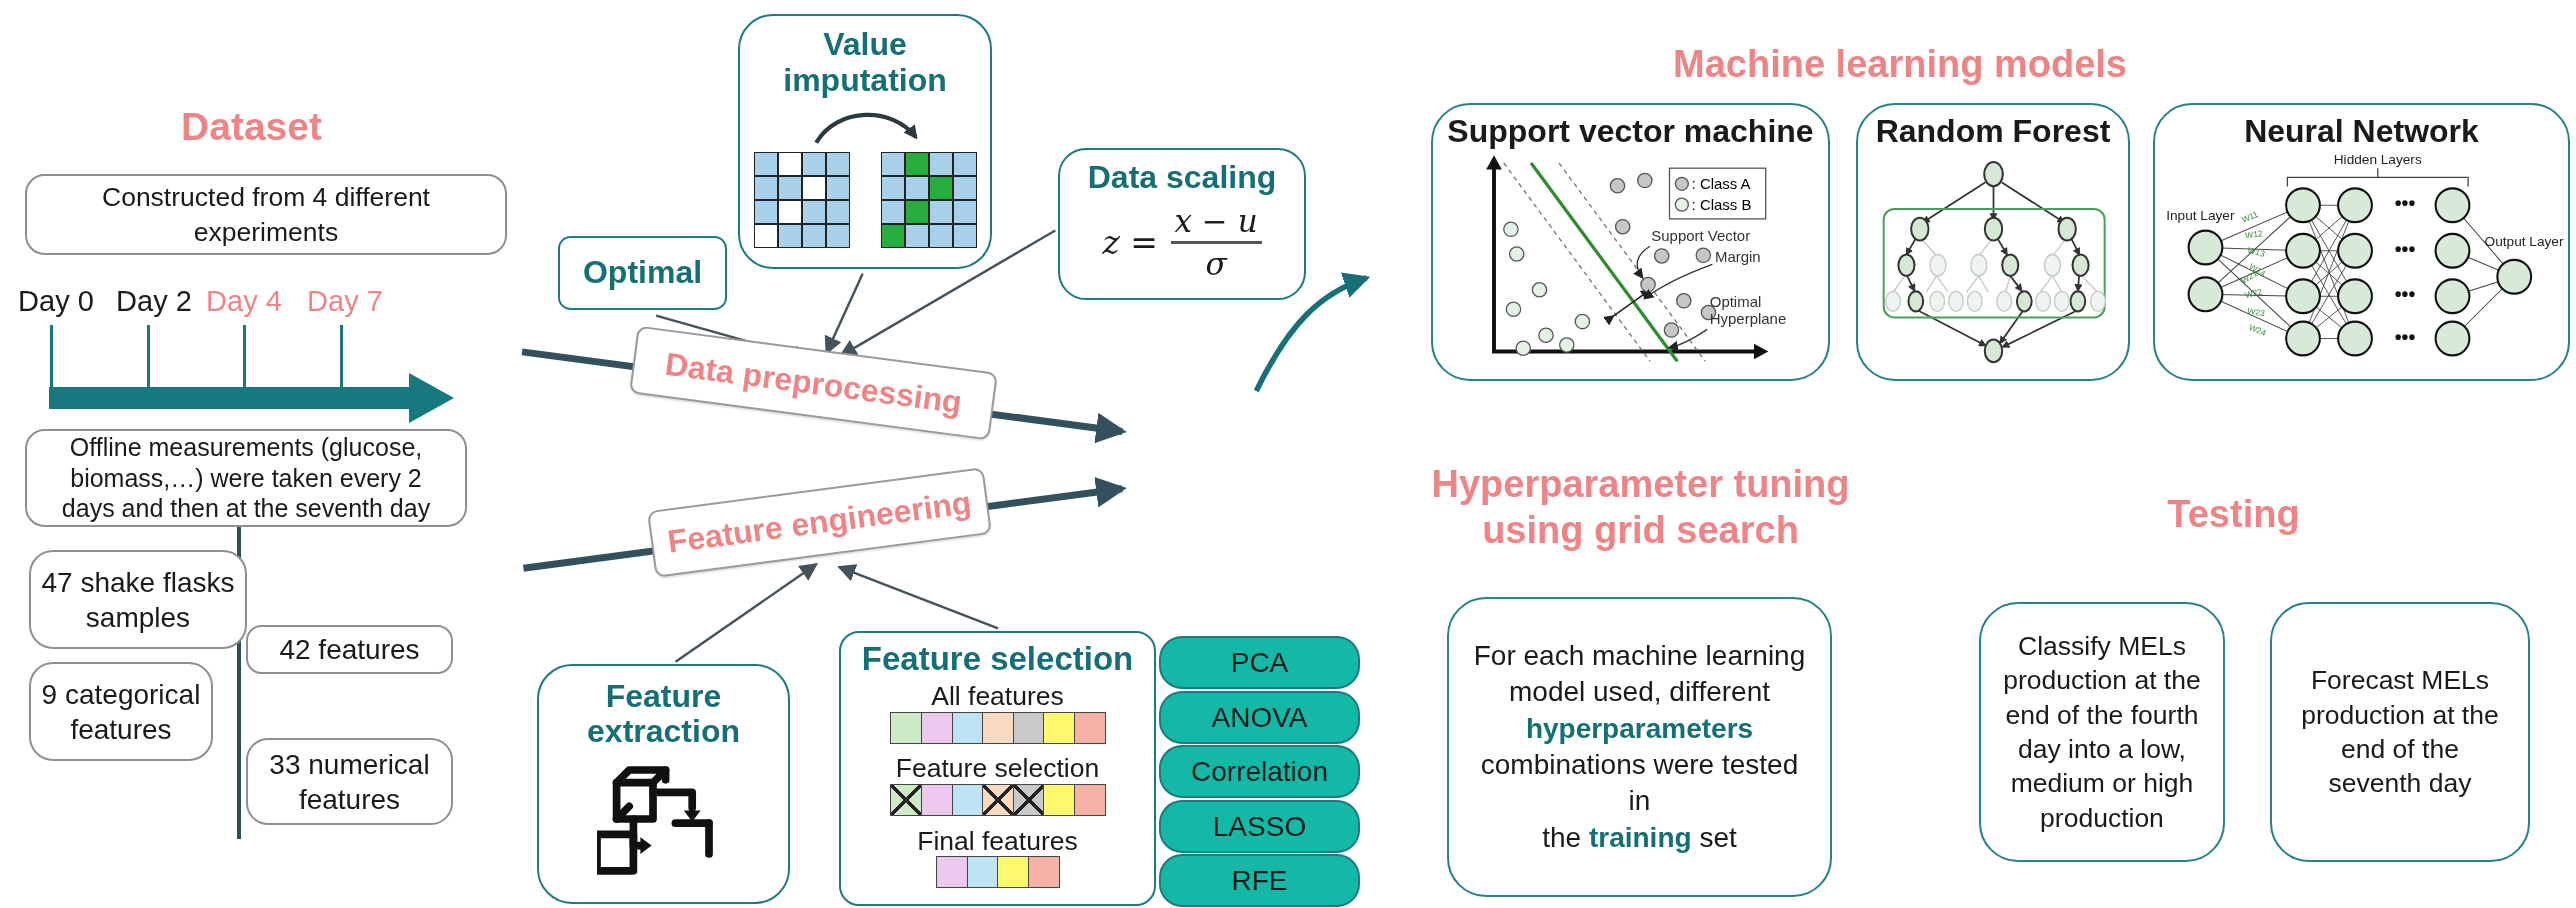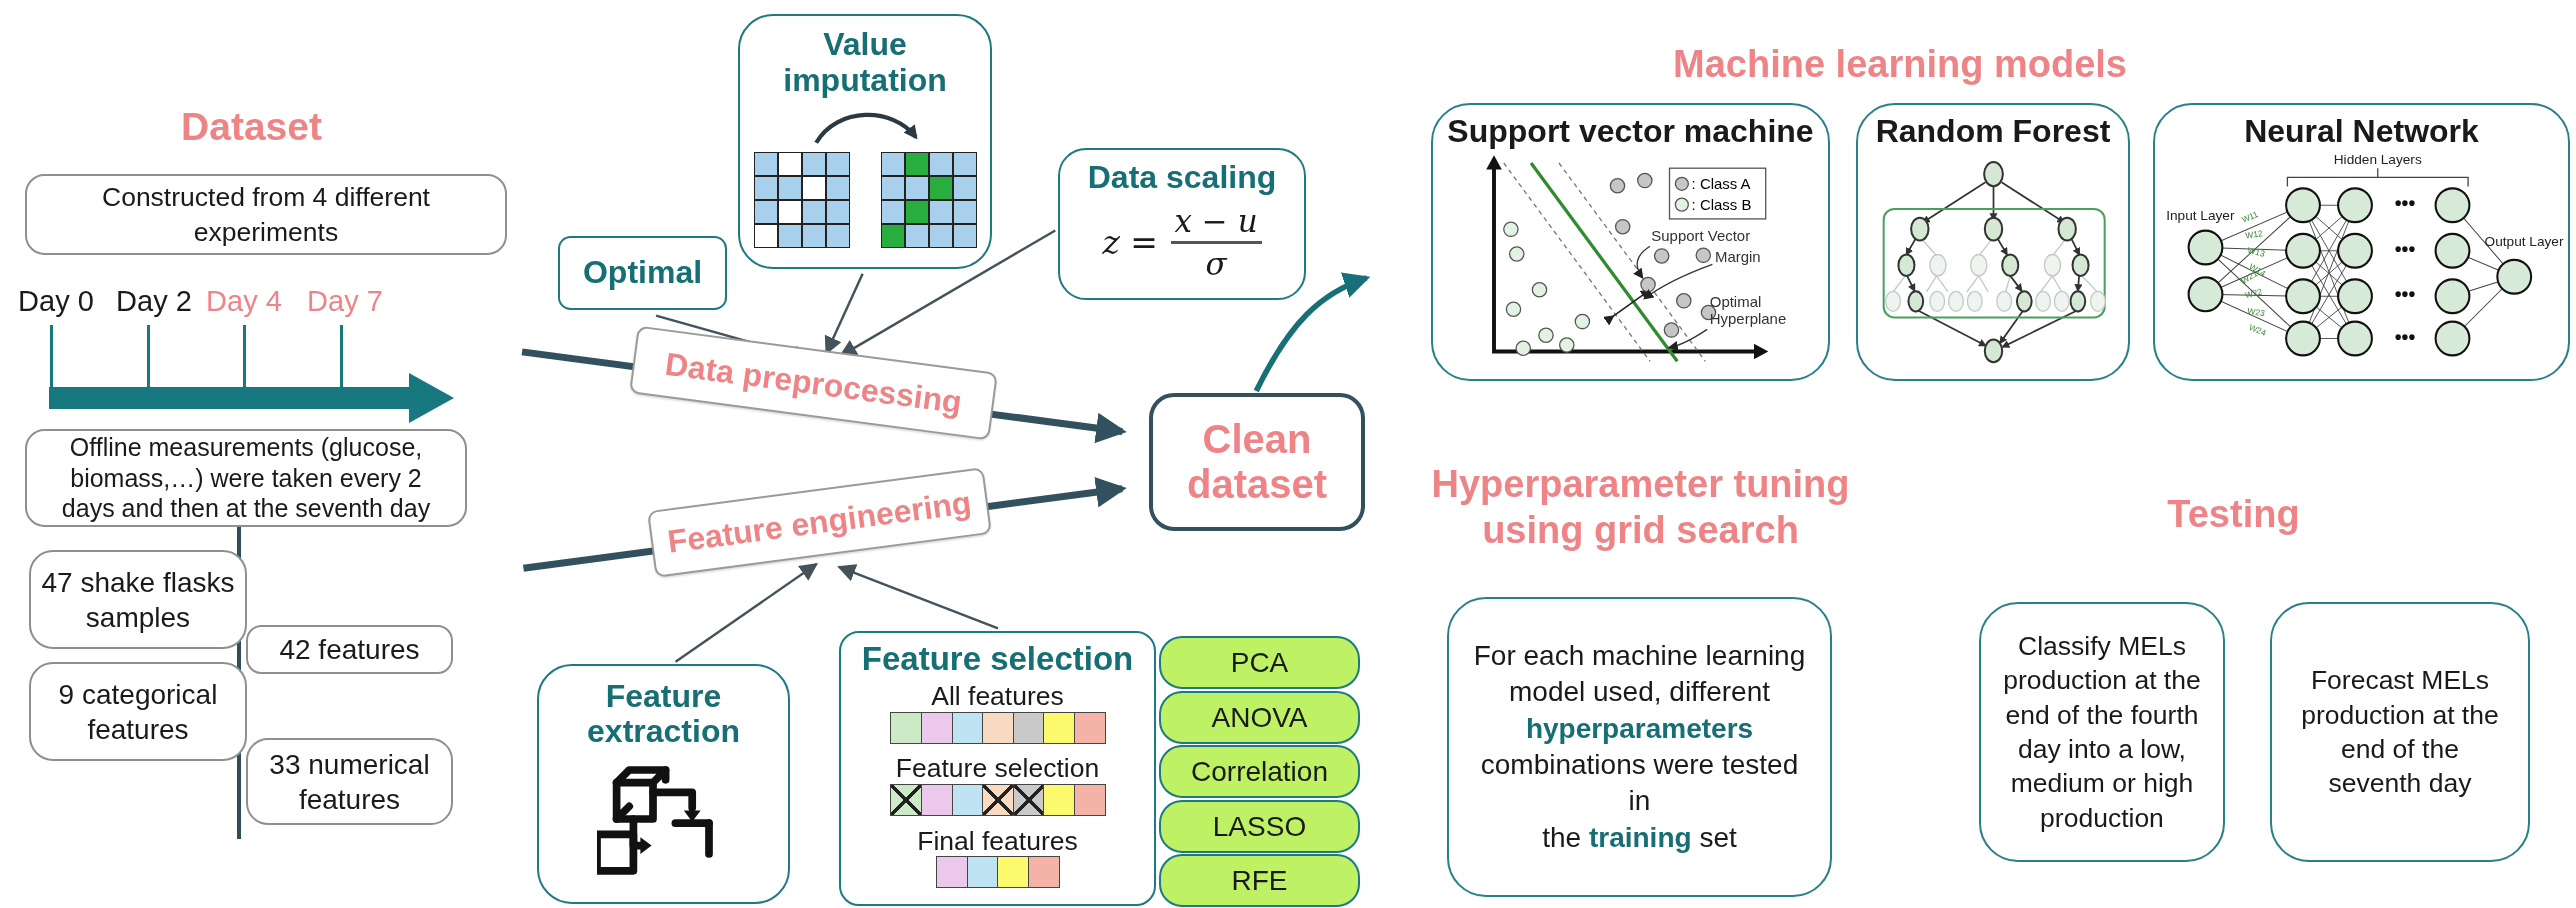--- a/index.html
+++ b/index.html
@@ -21,21 +21,21 @@
           font-weight:bold;font-size:32px;color:#ef8486;box-shadow:0 1.4px 2.1px rgba(0,0,0,.15);}
   .day-label{position:absolute;font-size:29px;top:285px;width:84px;text-align:center;z-index:2;}
   .tick{position:absolute;width:2.8px;top:325px;height:63px;background:#17787f;z-index:1;}
   .cellrow{display:flex;}
   .fcell{width:32px;height:32px;border:1.4px solid #444;margin-right:-1.4px;box-sizing:border-box;}
   .fcell.crossed{background-image:
      linear-gradient(45deg, transparent 46.5%, #222 46.5%, #222 53.5%, transparent 53.5%),
      linear-gradient(-45deg, transparent 46.5%, #222 46.5%, #222 53.5%, transparent 53.5%);}
   .gcell{width:24px;height:24px;border:1.4px solid #222;box-sizing:border-box;}
   .imp-grid{display:grid;grid-template-columns:repeat(4,24px);grid-auto-rows:24px;margin:0;}
-  .method-box{position:absolute;width:197px;height:49px;background:#bef264;border:2.1px solid #1e7a82;
+  .method-box{position:absolute;width:197px;height:49px;background:#14b8a6;border:2.1px solid #1e7a82;
      border-radius:23px;display:flex;align-items:center;justify-content:center;font-size:28px;z-index:2;}
   .fs-label{font-size:26.5px;line-height:1.15;}
   svg text{font-family:"Liberation Sans", sans-serif;}
   .mathit{font-family:"DejaVu Serif", serif;font-style:italic;}
 </style>
 </head>
 <body>
 
 <div id="canvas">
 
@@ -87,21 +87,21 @@
   </div>
 
   <div class="abs" style="left:237px;top:525px;width:3.5px;height:314px;background:#2f4e5a;z-index:1;"></div>
 
   <div class="box gray-border" style="left:29px;top:550px;width:218px;height:99px;padding:4.2px 9.8px;font-size:28px;line-height:1.25;border-radius:24px;">
     <span>47 shake flasks samples</span>
   </div>
   <div class="box gray-border" style="left:246px;top:625px;width:207px;height:49px;font-size:28px;border-radius:15.4px;">
     <span>42 features</span>
   </div>
-  <div class="box gray-border" style="left:29px;top:662px;width:218px;height:99px;padding:4.2px 9.8px;font-size:28px;line-height:1.25;border-radius:24px;justify-content:center;">
+  <div class="box gray-border" style="left:29px;top:662px;width:184px;height:99px;padding:4.2px 9.8px;font-size:28px;line-height:1.25;border-radius:24px;justify-content:center;">
     <span>9 categorical features</span>
   </div>
   <div class="box gray-border" style="left:246px;top:738px;width:207px;height:87px;padding:4.2px 9.8px;font-size:28px;line-height:1.25;border-radius:22px;">
     <span>33 numerical features</span>
   </div>
 
   <div class="box" style="left:738px;top:14px;width:254px;height:255px;border:2.1px solid #1e7a82;border-radius:35px;justify-content:flex-start;padding-top:11px;">
     <div class="teal-head" style="width:195px;">Value imputation</div>
     <svg width="230" height="46" viewBox="0 0 330 66" style="margin-top:2.8px;">
       <defs>
@@ -168,24 +168,20 @@
   </div>
 
   <div class="banner" style="left:632px;top:349px;width:359px;height:64px;transform:rotate(7.5deg);">
     <span>Data preprocessing</span>
   </div>
 
   <div class="banner" style="left:650px;top:489px;width:335px;height:63px;transform:rotate(-7.5deg);">
     <span>Feature engineering</span>
   </div>
 
-  <div class="box slate-border" style="left:1149px;top:393px;width:216px;height:138px;z-index:4;">
-    <div class="pink" style="font-weight:bold;font-size:40px;line-height:1.12;">Clean</div>
-    <div class="pink" style="font-weight:bold;font-size:40px;line-height:1.12;">dataset</div>
-  </div>
 
   <div class="box" style="left:537px;top:664px;width:253px;height:240px;border:2.1px solid #1e7a82;border-radius:35px;justify-content:flex-start;padding-top:12.6px;">
     <div class="teal-head" style="width:181px;">Feature extraction</div>
     <svg width="133" height="126" viewBox="0 0 190 180" style="margin-top:5.6px;">
       <g fill="none" stroke="#111" stroke-width="11" stroke-linejoin="round" stroke-linecap="round">
         <rect x="28" y="38" width="52" height="52"></rect>
         <path d="M28,38 L46,20 L98,20 L80,38"></path>
         <path d="M28,90 L46,72"></path>
         <path d="M98,20 L98,34"></path>
         <path d="M80,52 L136,52 L136,74"></path>

